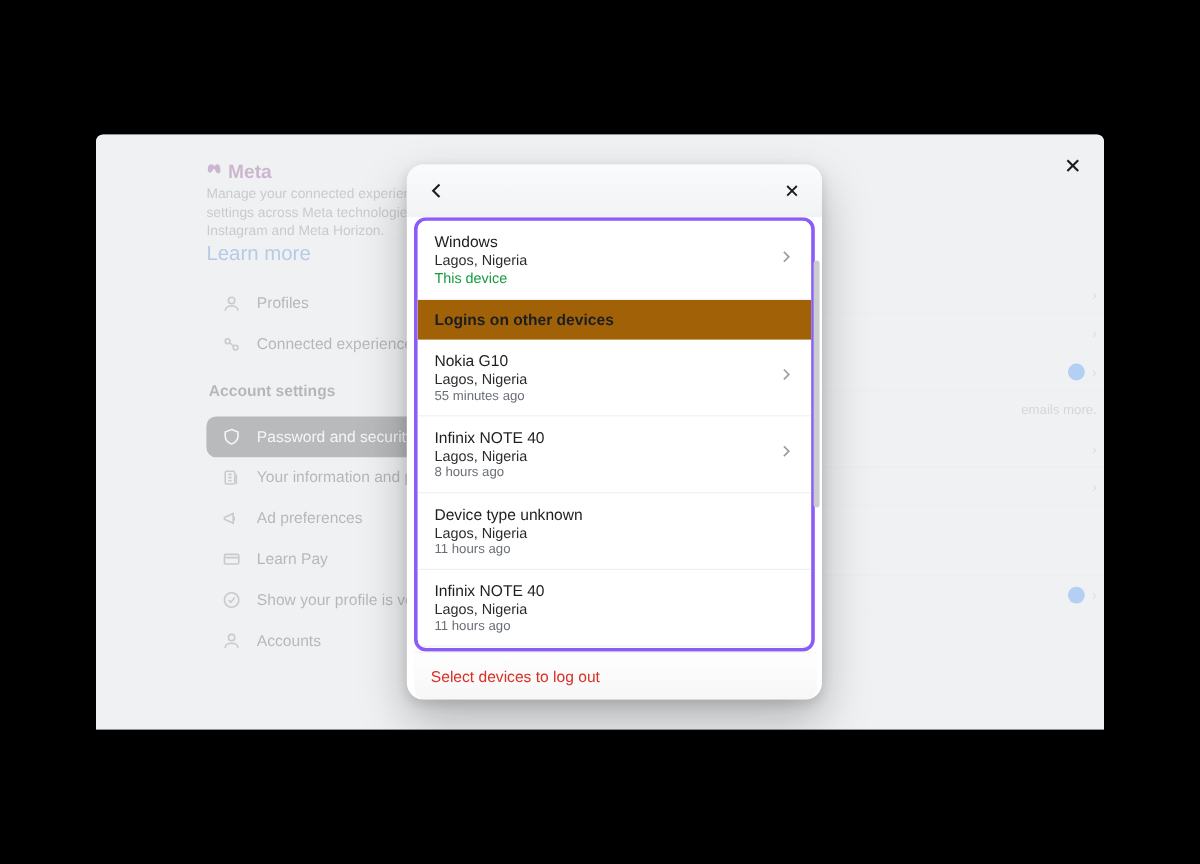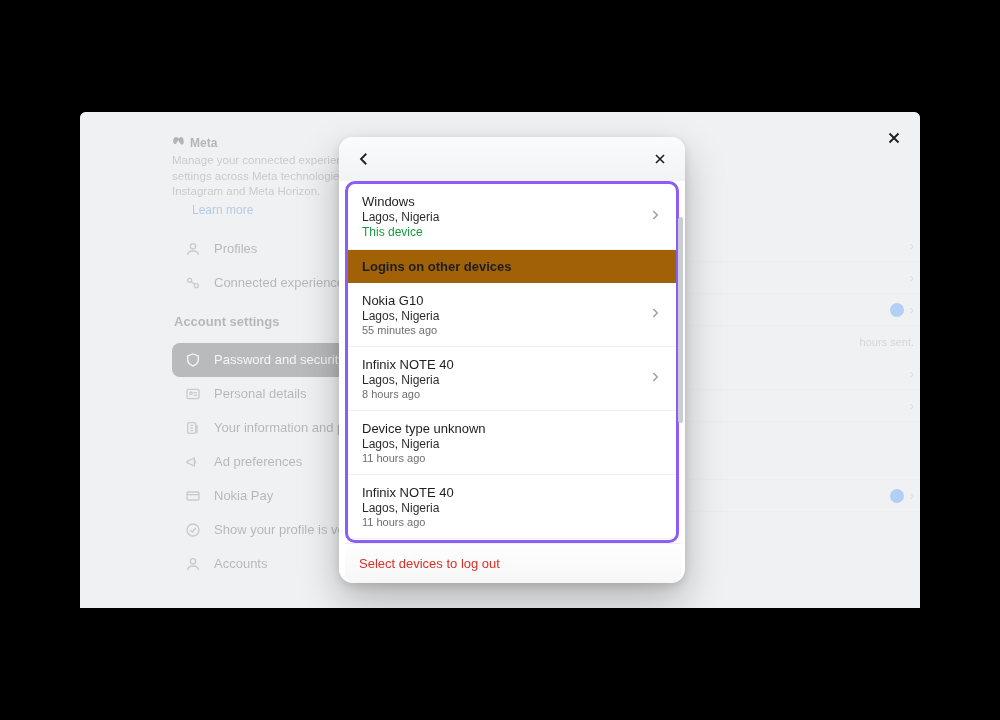--- a/index.html
+++ b/index.html
@@ -18,25 +18,25 @@
     width: 28px; height: 28px;
     display: flex; align-items: center; justify-content: center;
     color: #1c1e21;
     border-radius: 50%;
   }
   .sidepanel {
     position: absolute;
     left: 92px; top: 22px;
     width: 260px;
   }
-  .meta-brand { display: flex; align-items: center; gap: 4px; color: #0f172a; font-weight: 700; font-size: 12px; margin-bottom: 2px;}
+  .meta-brand { display: flex; align-items: center; gap: 4px; color: #701a75; font-weight: 700; font-size: 16px; margin-bottom: 2px;}
   .meta-brand svg { width: 14px; height: 14px; }
   .ac-title { font-size: 21px; font-weight: 700; color: #1c1e21; margin-bottom: 6px;}
   .ac-desc { font-size: 11.5px; color: #606770; line-height: 1.35; }
-  .ac-learn { font-size: 12px; color: #1d65c1; cursor: pointer; margin-left: 20px; }
+  .ac-learn { font-size: 17px; color: #1d65c1; cursor: pointer; }
   .nav { margin-top: 14px; }
   .nav-item {
     display: flex; align-items: center; gap: 12px;
     padding: 8px 12px;
     font-size: 13px; color: #1c1e21;
     border-radius: 8px;
     cursor: pointer;
   }
   .nav-item.active { background: #2b2d30; color: #fff; }
   .nav-item .nav-icon { width: 18px; height: 18px; display:flex; align-items:center; justify-content:center; color:#606770; }
@@ -171,30 +171,20 @@
         <span class="nav-icon">
             <svg width="16" height="16" viewBox="0 0 24 24" fill="none" stroke="currentColor" stroke-width="2">
               <path d="M12 3l8 3v5c0 5-3.5 8.5-8 10-4.5-1.5-8-5-8-10V6l8-3z"></path>
             </svg>
           </span>
         <span>Password and security</span>
       </div>
       <div class="nav-item">
         <span class="nav-icon">
             <svg width="16" height="16" viewBox="0 0 24 24" fill="none" stroke="currentColor" stroke-width="2">
-              <rect x="3" y="5" width="18" height="14" rx="2"></rect>
-              <circle cx="9" cy="11" r="2"></circle>
-              <path d="M13 10h5M13 14h5"></path>
-            </svg>
-          </span>
-        <span>Personal details</span>
-      </div>
-      <div class="nav-item">
-        <span class="nav-icon">
-            <svg width="16" height="16" viewBox="0 0 24 24" fill="none" stroke="currentColor" stroke-width="2">
               <rect x="4" y="4" width="12" height="16" rx="2"></rect>
               <path d="M8 8h4M8 12h4M8 16h4M18 8v12"></path>
             </svg>
           </span>
         <span>Your information and permissions</span>
       </div>
       <div class="nav-item">
         <span class="nav-icon">
             <svg width="16" height="16" viewBox="0 0 24 24" fill="none" stroke="currentColor" stroke-width="2">
               <path d="M3 11v2l11 5V6L3 11zM14 9a4 4 0 010 6"></path>
@@ -202,21 +192,21 @@
           </span>
         <span>Ad preferences</span>
       </div>
       <div class="nav-item">
         <span class="nav-icon">
             <svg width="16" height="16" viewBox="0 0 24 24" fill="none" stroke="currentColor" stroke-width="2">
               <rect x="3" y="6" width="18" height="12" rx="2"></rect>
               <path d="M3 10h18"></path>
             </svg>
           </span>
-        <span>Nokia Pay</span>
+        <span>Learn Pay</span>
       </div>
       <div class="nav-item">
         <span class="nav-icon">
             <svg width="16" height="16" viewBox="0 0 24 24" fill="none" stroke="currentColor" stroke-width="2">
               <circle cx="12" cy="12" r="9"></circle>
               <path d="M8 12l3 3 5-6"></path>
             </svg>
           </span>
         <span>Show your profile is verified</span>
       </div>
@@ -237,21 +227,21 @@
         <span class="chev">›</span>
       </div>
     <div class="bg-row">
         <span class="chev">›</span>
       </div>
     <div class="bg-row">
         <span style="width:14px;height:14px;border-radius:50%;background:#1877f2;display:inline-block"></span>
         <span class="chev">›</span>
       </div>
     <div class="bg-row" style="border:none;justify-content:flex-end">
-        <span style="font-size:11px;color:#8b8f95">hours sent.</span>
+        <span style="font-size:11px;color:#8b8f95">emails more.</span>
       </div>
     <div class="bg-row">
         <span class="chev">›</span>
       </div>
     <div class="bg-row">
         <span class="chev">›</span>
       </div>
     <div class="bg-row" style="height:58px"></div>
     <div class="bg-row">
         <span style="width:14px;height:14px;border-radius:50%;background:#1877f2;display:inline-block"></span>

